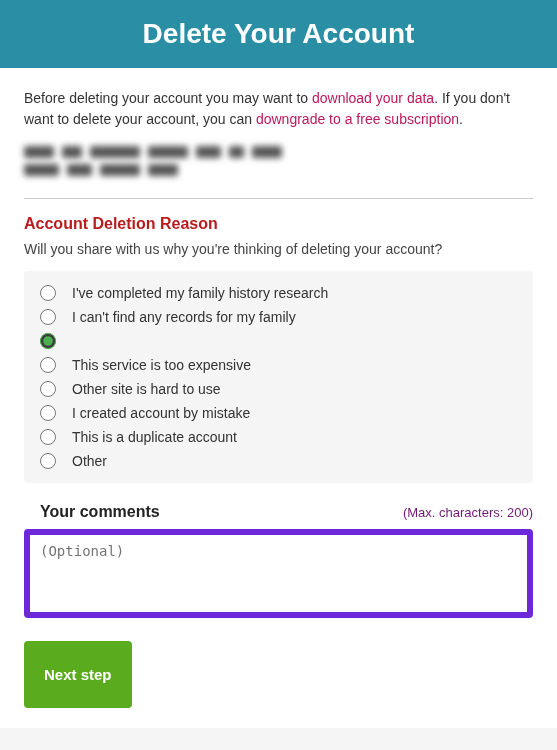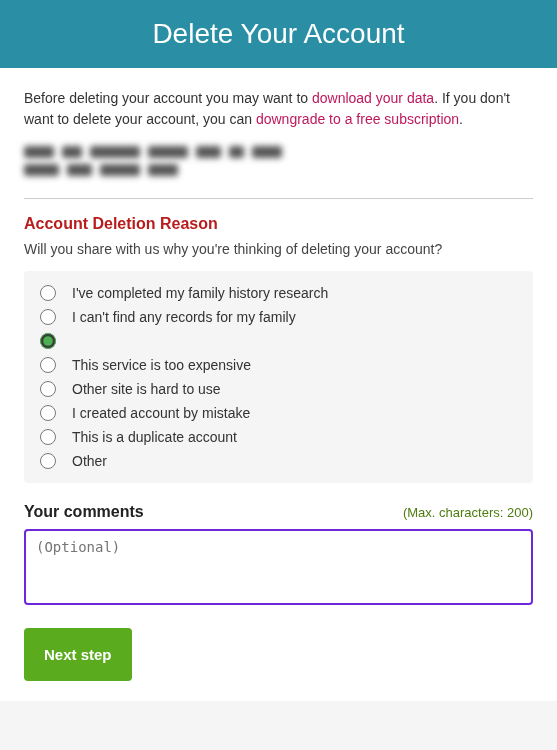--- a/index.html
+++ b/index.html
@@ -14,21 +14,21 @@
 
     .header {
       background: #2a8fa5;
       padding: 18px 20px;
       text-align: center;
     }
 
     .header h1 {
       color: #fff;
       font-size: 28px;
-      font-weight: normal;
+      font-weight: bold;
     }
 
     .content {
       background: #fff;
       padding: 20px 24px;
     }
 
     .intro-text {
       font-size: 14px;
       line-height: 1.5;
@@ -126,51 +126,52 @@
 
     .comments-section {
       margin-bottom: 20px;
     }
 
     .comments-header {
       display: flex;
       justify-content: space-between;
       align-items: baseline;
       margin-bottom: 8px;
+      margin-left: 16px;
     }
 
     .comments-label {
       font-size: 16px;
       font-weight: bold;
       color: #222;
     }
 
     .comments-max {
       font-size: 13px;
-      color: #4d7c0f;
+      color: #701a75;
     }
 
     .comments-textarea {
       width: 100%;
-      height: 76px;
-      border: 2px solid #6d28d9;
+      height: 89px;
+      border: 6px solid #6d28d9;
       border-radius: 4px;
       padding: 8px 10px;
       font-size: 14px;
       color: #aaa;
       resize: none;
       outline: none;
     }
 
     .next-step-btn {
       background: #5aab1e;
       color: #fff;
       border: none;
       border-radius: 4px;
-      padding: 18px 20px;
+      padding: 25px 20px;
       font-size: 15px;
       font-weight: bold;
       cursor: pointer;
     }
   </style>
 </head>
 <body>
 
 <div class="header">
   <h1>Delete Your Account</h1>

